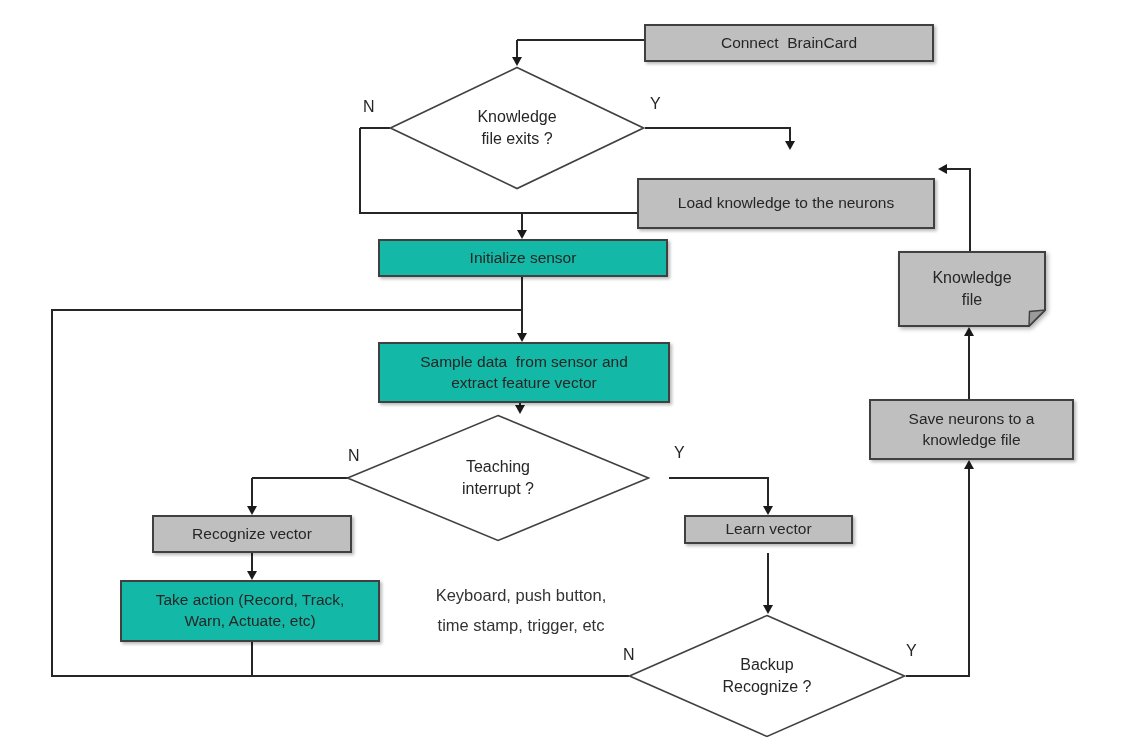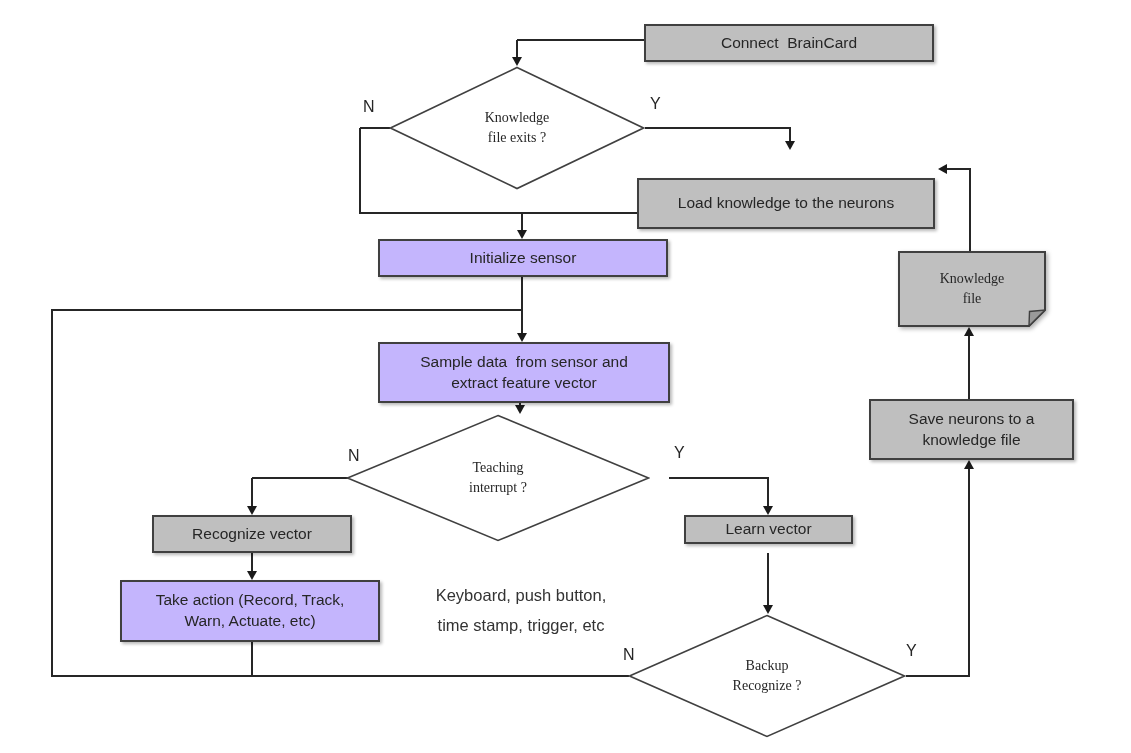--- a/index.html
+++ b/index.html
@@ -9,37 +9,36 @@
   }
   .node {
     position:absolute; box-sizing:border-box;
     border:2px solid #404040;
     display:flex; align-items:center; justify-content:center;
     text-align:center; font-size:15.5px; color:#262626; line-height:1.35;
     white-space:pre-wrap;
     box-shadow:2px 2px 3px rgba(0,0,0,0.28);
   }
   .gray  { background:#bfbfbf; }
-  .light { background:#c4b5fd; }
+  .light { background:#14b8a6; }
   .hline, .vline { position:absolute; background:#262626; }
   .hline { height:2px; }
   .vline { width:2px; }
   .arr { position:absolute; width:0; height:0; }
   .arr.down { border-left:5px solid transparent; border-right:5px solid transparent; border-top:9px solid #1a1a1a; }
   .arr.up   { border-left:5px solid transparent; border-right:5px solid transparent; border-bottom:9px solid #1a1a1a; }
   .arr.left { border-top:5px solid transparent; border-bottom:5px solid transparent; border-right:9px solid #1a1a1a; }
   .branch { position:absolute; font-size:16px; color:#262626; }
   .diamond { position:absolute; }
   .diamond svg { position:absolute; left:0; top:0; }
   .dlabel {
     position:absolute; left:0; top:0; right:0; bottom:0;
     display:flex; align-items:center; justify-content:center;
-    text-align:center; font-size:14px; color:#262626; line-height:1.4;
+    text-align:center; font-size:16px; color:#262626; line-height:1.4;
     white-space:pre-wrap;
-    font-family:Liberation Serif, serif;
   }
   .annotation {
     position:absolute; font-size:16.5px; color:#333333;
     text-align:center; white-space:pre-wrap; line-height:30px;
   }
   .docshape { position:absolute; }
   .docshape svg { filter:drop-shadow(2px 2px 2px rgba(0,0,0,0.3)); }
 </style>
 </head>
 <body>

